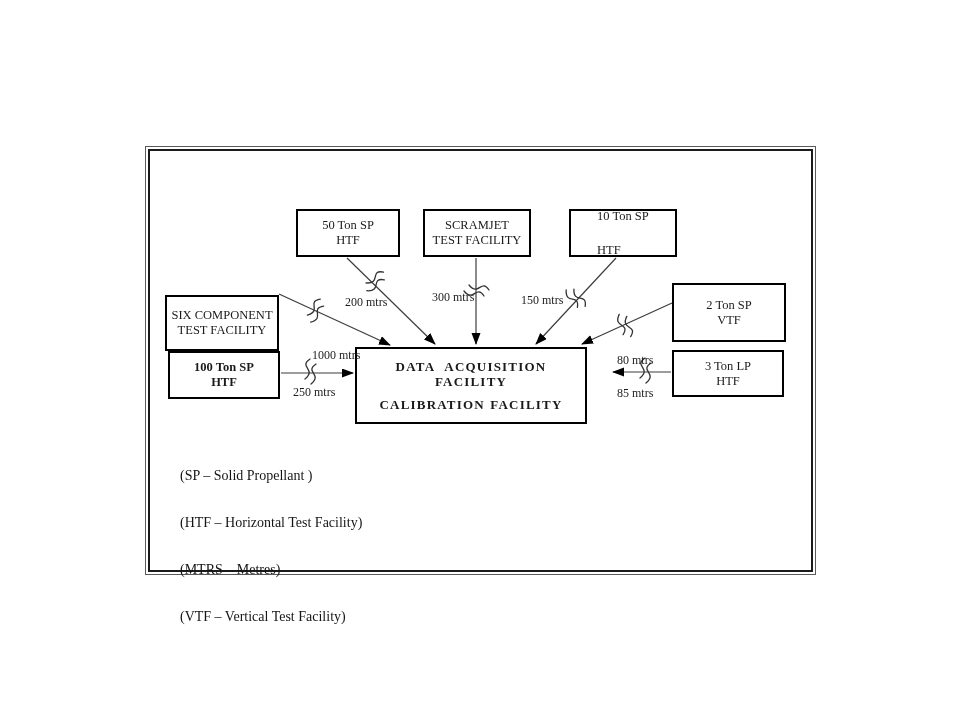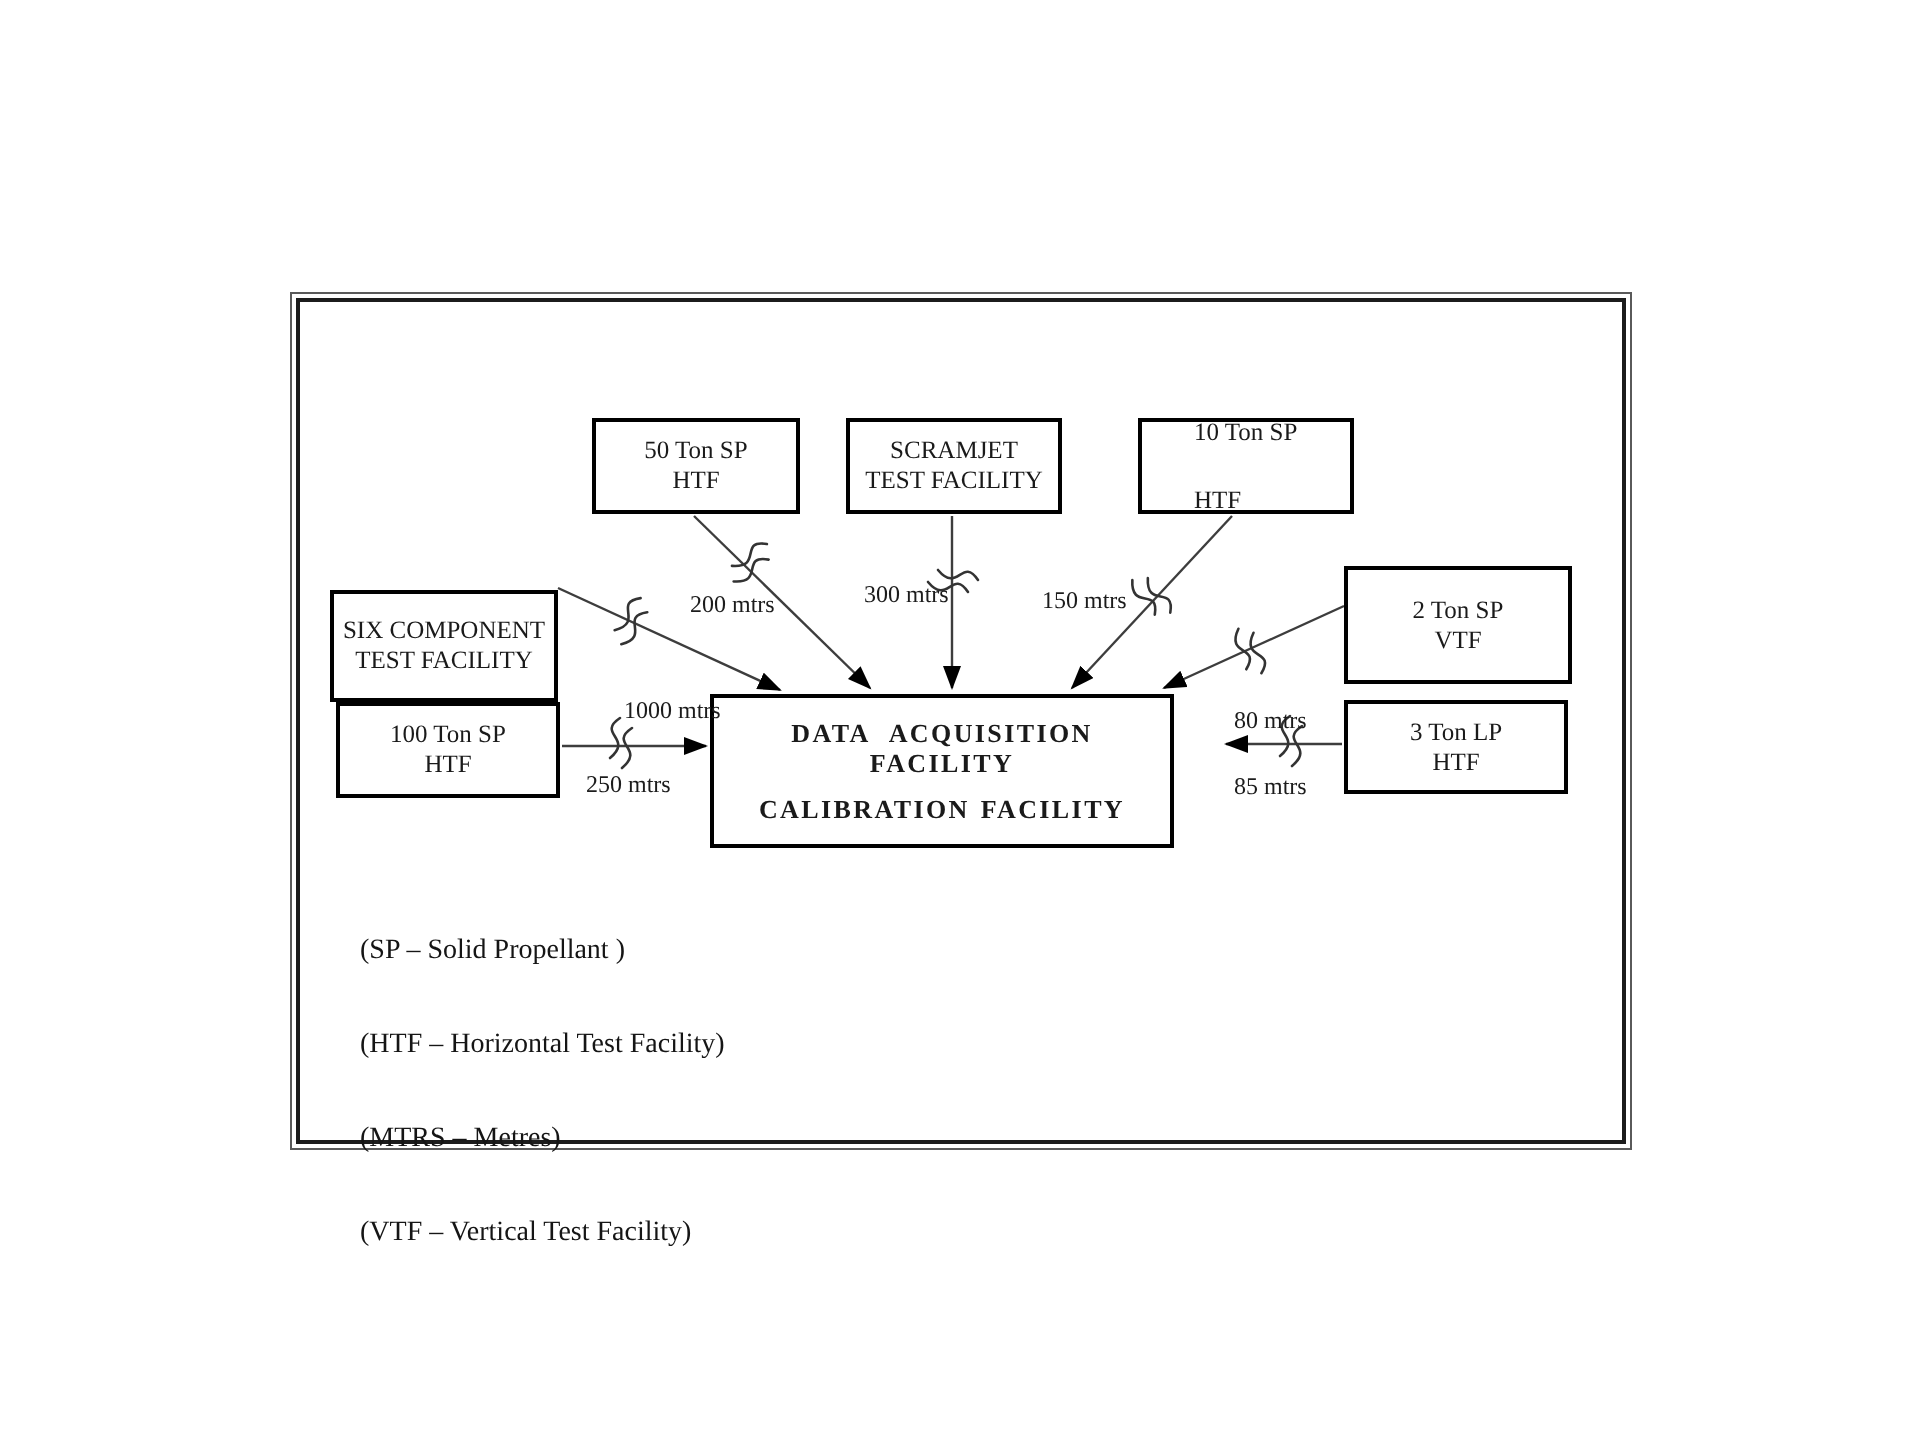--- a/index.html
+++ b/index.html
@@ -63,21 +63,21 @@
     font-size: 12.5px;
     line-height: 1.2;
     color: #1a1a1a;
   }
   #box-six-component   { left: 165px; top: 295px; width: 114px; height: 56px; }
   #box-fifty-ton       { left: 296px; top: 209px; width: 104px; height: 48px; }
   #box-scramjet        { left: 423px; top: 209px; width: 108px; height: 48px; }
   #box-ten-ton         { left: 569px; top: 209px; width: 108px; height: 48px;
                          align-items: flex-start; text-align: left; padding-left: 26px; gap: 19px; }
   #box-two-ton         { left: 672px; top: 283px; width: 114px; height: 59px; }
-  #box-hundred-ton     { left: 168px; top: 351px; width: 112px; height: 48px; font-weight: normal; align-items: center; }
+  #box-hundred-ton     { left: 168px; top: 351px; width: 112px; height: 48px; font-weight: bold; align-items: center; }
   #box-three-ton       { left: 672px; top: 350px; width: 112px; height: 47px; }
   #box-center {
     left: 355px; top: 347px; width: 232px; height: 77px;
     border-width: 2.5px;
     font-weight: bold;
     font-size: 13px;
   }
   #box-center .line1 { letter-spacing: 1.2px; word-spacing: 6px; margin-bottom: 7px; }
   #box-center .line2 { letter-spacing: 1.2px; word-spacing: 1px; }
   

